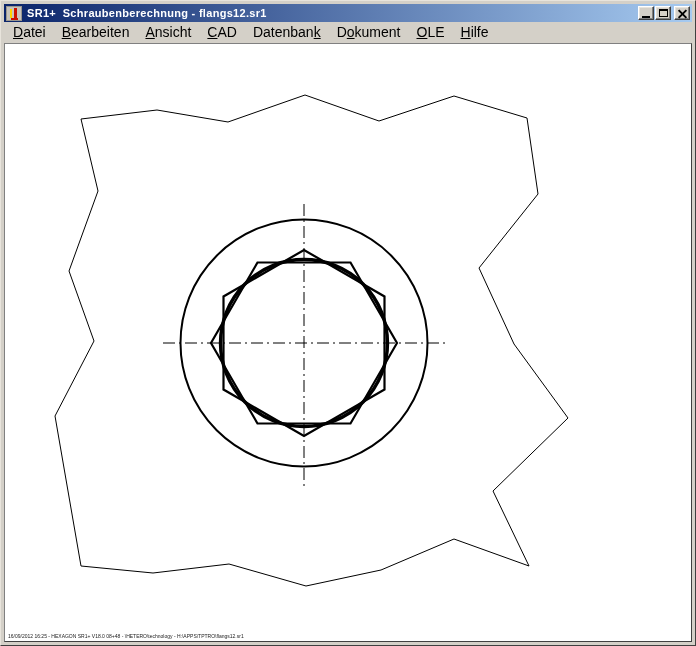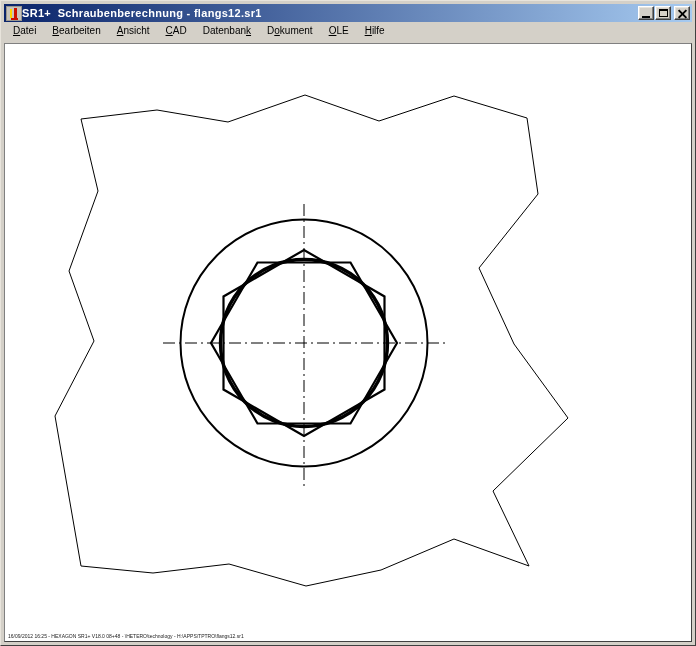--- a/index.html
+++ b/index.html
@@ -17,42 +17,42 @@
     display:flex; align-items:center; padding:0 2px;
   }
   .app-icon {
     width:16px; height:15px; background:#c8c4bc; position:relative; flex:0 0 16px;
     border:1px solid #9a968e;
   }
   .app-icon .bar-yellow { position:absolute; left:3px; top:2px; width:2px; height:9px; background:#ffd400; }
   .app-icon .bar-red    { position:absolute; left:7px; top:1px; width:3px; height:10px; background:#cc1100; }
   .app-icon .foot-red   { position:absolute; left:4px; top:11px; width:7px; height:2px; background:#cc1100; }
   .title-text {
-    color:#fff; font-weight:bold; font-size:11px; 
+    color:#fff; font-weight:bold; font-size:11px; margin-left:5px;
     white-space:pre; letter-spacing:.3px; flex:1 1 auto; overflow:hidden;
   }
   .win-buttons { display:flex; align-items:center; gap:1px; }
   .win-btn {
     width:16px; height:14px; background:#d4d0c8;
     border:1px solid; border-color:#fff #404040 #404040 #fff;
     box-shadow:inset -1px -1px 0 #808080, inset 1px 1px 0 #e8e4dc;
     display:flex; align-items:center; justify-content:center; cursor:default;
   }
   .win-btn.close { margin-left:2px; }
   .g-min { display:block; width:8px; height:2px; background:#000; margin-top:7px; }
   .g-max { display:block; width:9px; height:8px; border:1px solid #000; border-top-width:2px; }
   .g-close { position:relative; display:block; width:9px; height:9px; }
   .g-close::before,.g-close::after { content:""; position:absolute; left:-1px; top:4px; width:11px; height:2px; background:#000; }
   .g-close::before { transform:rotate(45deg); }
   .g-close::after  { transform:rotate(-45deg); }
   
   .menubar {
     height:21px; flex:0 0 21px; background:#d4d0c8;
-    display:flex; align-items:flex-start; padding-left:1px;
-    font-size:10px; color:#000;
+    display:flex; align-items:center; padding-left:1px;
+    font-size:14px; color:#000;
   }
   .menu-item { padding:3px 8px 4px 8px; white-space:nowrap; cursor:default; }
   .menu-item u { text-decoration:underline; }
   
   .client {
     flex:1 1 auto; position:relative; background:#fff; overflow:hidden;
     border:1px solid; border-color:#808080 #404040 #404040 #808080;
   }
   .client svg { position:absolute; left:-1px; top:-1px; }
   .status-text {

